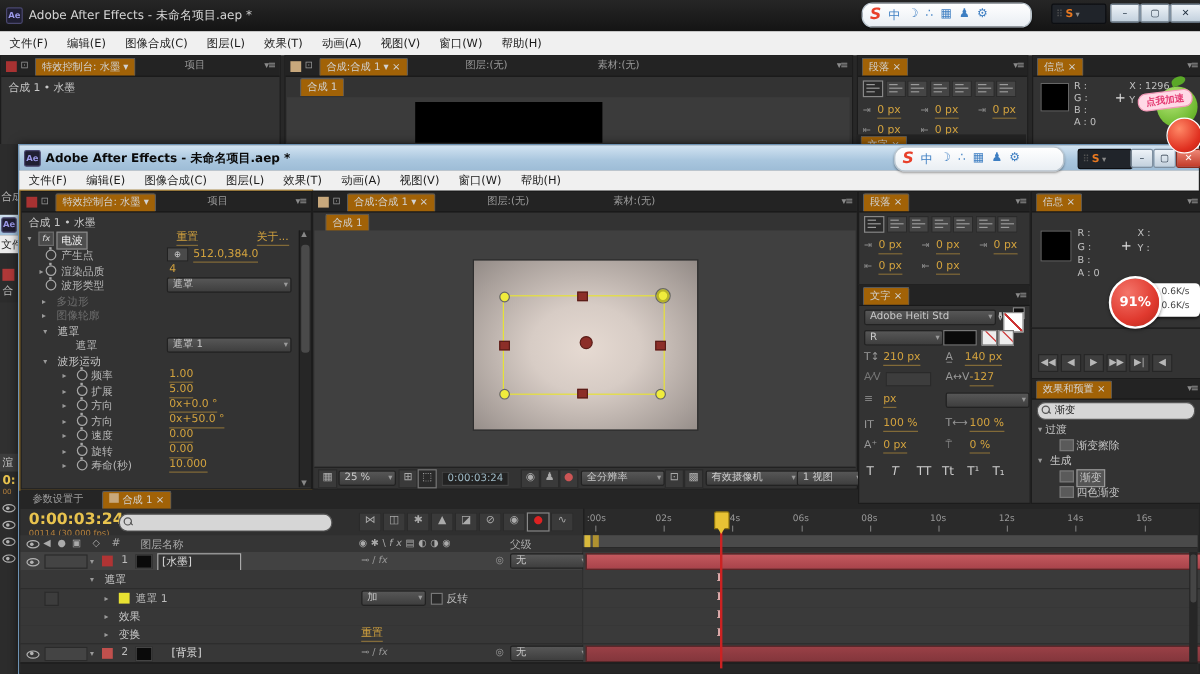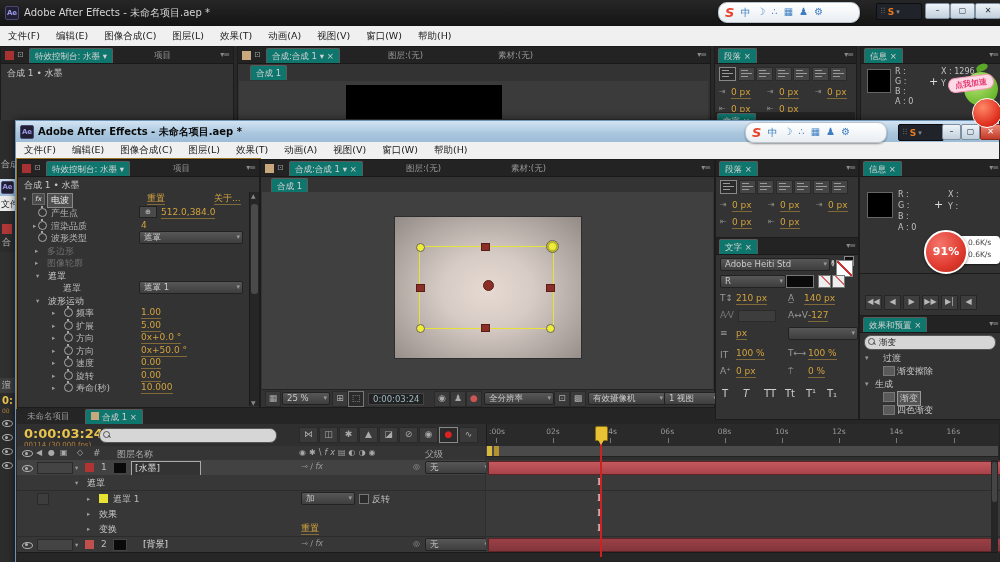--- a/index.html
+++ b/index.html
@@ -15,21 +15,21 @@
   .mi{padding:1px 8px}
   .aebadge{position:absolute;width:12px;height:12px;background:#201f33;border:1px solid #4a4870;border-radius:2px;
            color:#9b99e8;font-size:7px;font-weight:bold;text-align:center;line-height:12px}
   .wbtn{position:absolute;height:14px;border:1px solid #7e8fa0;border-radius:2px;background:linear-gradient(#eef3f8,#c2d0dd);
         color:#203040;font-size:8px;text-align:center;line-height:13px}
   .wbtn.red{background:linear-gradient(#ee8877,#c23a28);border-color:#8a2a1c;color:#fff}
   
   .panel{position:absolute;background:#333333;border:1px solid #1c1c1c}
   .tabbar{position:absolute;left:0;right:0;top:0;height:16px;background:#232323;border-bottom:1px solid #191919}
   .tab{position:absolute;top:1px;height:14px;font-size:8.5px;color:#9a9a9a;padding:0 5px;line-height:14px}
-  .tab.act{background:#0f766e;color:#d2d2d2;border:1px solid #5a5a5a;border-bottom:0;border-radius:2px 2px 0 0}
+  .tab.act{background:#a16207;color:#d2d2d2;border:1px solid #5a5a5a;border-bottom:0;border-radius:2px 2px 0 0}
   .pmenu{position:absolute;top:3px;color:#8a8a8a;font-size:8px;letter-spacing:-1px}
   .dd{position:absolute;background:linear-gradient(#575757,#3e3e3e);border:1px solid #222;border-radius:2px;
       color:#c9c9c9;font-size:8.5px;line-height:11px;height:11px;padding:0 12px 0 4px;white-space:nowrap;overflow:hidden}
   .dd::after{content:"▾";position:absolute;right:2px;top:1px;color:#9a9a9a;font-size:7px;line-height:9px}
   .val{color:#d2a23e;border-bottom:1px solid rgba(210,162,62,.5);font-size:9px;line-height:11px;white-space:nowrap}
   .sw{position:absolute;width:7px;height:7px;border:1px solid #a8a8a8;border-radius:50%}
   .sw::before{content:"";position:absolute;left:1.5px;top:-3px;width:2px;height:2px;background:#a8a8a8}
   .arr{position:absolute;color:#9a9a9a;font-size:6.5px;top:3px}
   .fxrow{position:relative;height:12.5px;font-size:9px;color:#b8b8b8}
   .fxrow .lbl{position:absolute;top:1px}
@@ -368,21 +368,21 @@
       </div>
 
     <div class="abs" style="left:231px;top:32px;width:9px;height:214px;background:#262626;border-left:1px solid #1a1a1a">
       <span class="t" style="left:1px;top:0;color:#888;font-size:6px">▲</span>
       <div class="abs" style="left:1px;top:12px;width:7px;height:90px;background:#4a4a4a;border-radius:3px"></div>
       <span class="t" style="left:1px;bottom:0;color:#888;font-size:6px">▼</span>
     </div>
   </div>
 
   <div class="abs" style="left:17px;top:408px;width:981px;height:16px;background:#252525">
-    <span class="tab" style="left:5px;top:1px">未命名项目</span>
+    <span class="tab" style="left:5px;top:1px">参数设置于</span>
     <span class="tab act" style="left:68px;top:1px">
       <span class="chip" style="position:static;display:inline-block;width:8px;height:8px;background:#c8a87c;margin-right:3px"></span><span>合成 1</span> ×</span>
   </div>
 
   <div class="panel" style="left:260px;top:159px;width:453px;height:247px">
     <div class="tabbar">
       <span class="chip" style="left:4px;top:4px;width:9px;height:9px;background:#c8a87c"></span>
       <span class="t" style="left:16px;top:3px;color:#999;font-size:8px">⊡</span>
       <span class="tab act" style="left:28px"><span>合成:合成 1</span> ▾ ×</span>
       <span class="tab" style="left:140px">图层:(无)</span>
@@ -556,21 +556,21 @@
   </div>
 
   <div class="panel" style="left:859px;top:315px;width:141px;height:103px">
     <div class="tabbar">
         <span class="tab act" style="left:3px"><span>效果和预置</span> ×</span>
     <span class="pmenu" style="right:3px">▾≡</span>
       </div>
     <span class="searchbox" style="left:4px;top:19px;width:112px;height:13px"><i class="mag"></i><span>渐变</span></span>
     <div class="abs" id="presets-tree" style="left:3px;top:36px;width:134px;height:64px">
         <span class="t" style="left: 2px; top: 2px; color: rgb(153, 153, 153); font-size: 7px;">▾</span>
-        <span class="t" style="left: 20px; top: 0px; color: rgb(200, 200, 200); font-family: Liberation Serif, serif;">过渡</span>
+        <span class="t" style="left: 8px; top: 0px; color: rgb(200, 200, 200); font-family: Liberation Serif, serif;">过渡</span>
         <span class="t" style="left: 20px; top: 14px; width: 10px; height: 8px; background: rgb(90, 90, 90); border: 1px solid rgb(119, 119, 119);"></span>
         <span class="t" style="left: 34px; top: 13px; color: rgb(200, 200, 200);">渐变擦除</span>
         <span class="t" style="left: 2px; top: 28px; color: rgb(153, 153, 153); font-size: 7px;">▾</span>
         <span class="t" style="left: 12px; top: 26px; color: rgb(200, 200, 200);">生成</span>
         <span class="t" style="left: 20px; top: 40px; width: 10px; height: 8px; background: rgb(90, 90, 90); border: 1px solid rgb(119, 119, 119);"></span>
         <span class="t" style="left: 34px; top: 39px; color: rgb(200, 200, 200); background: rgb(85, 85, 85); border: 1px solid rgb(153, 153, 153); padding: 0px 2px;">渐变</span>
         <span class="t" style="left: 20px; top: 53px; width: 10px; height: 8px; background: rgb(90, 90, 90); border: 1px solid rgb(119, 119, 119);"></span>
         <span class="t" style="left: 34px; top: 52px; color: rgb(200, 200, 200);">四色渐变</span>
       </div>
   </div>

